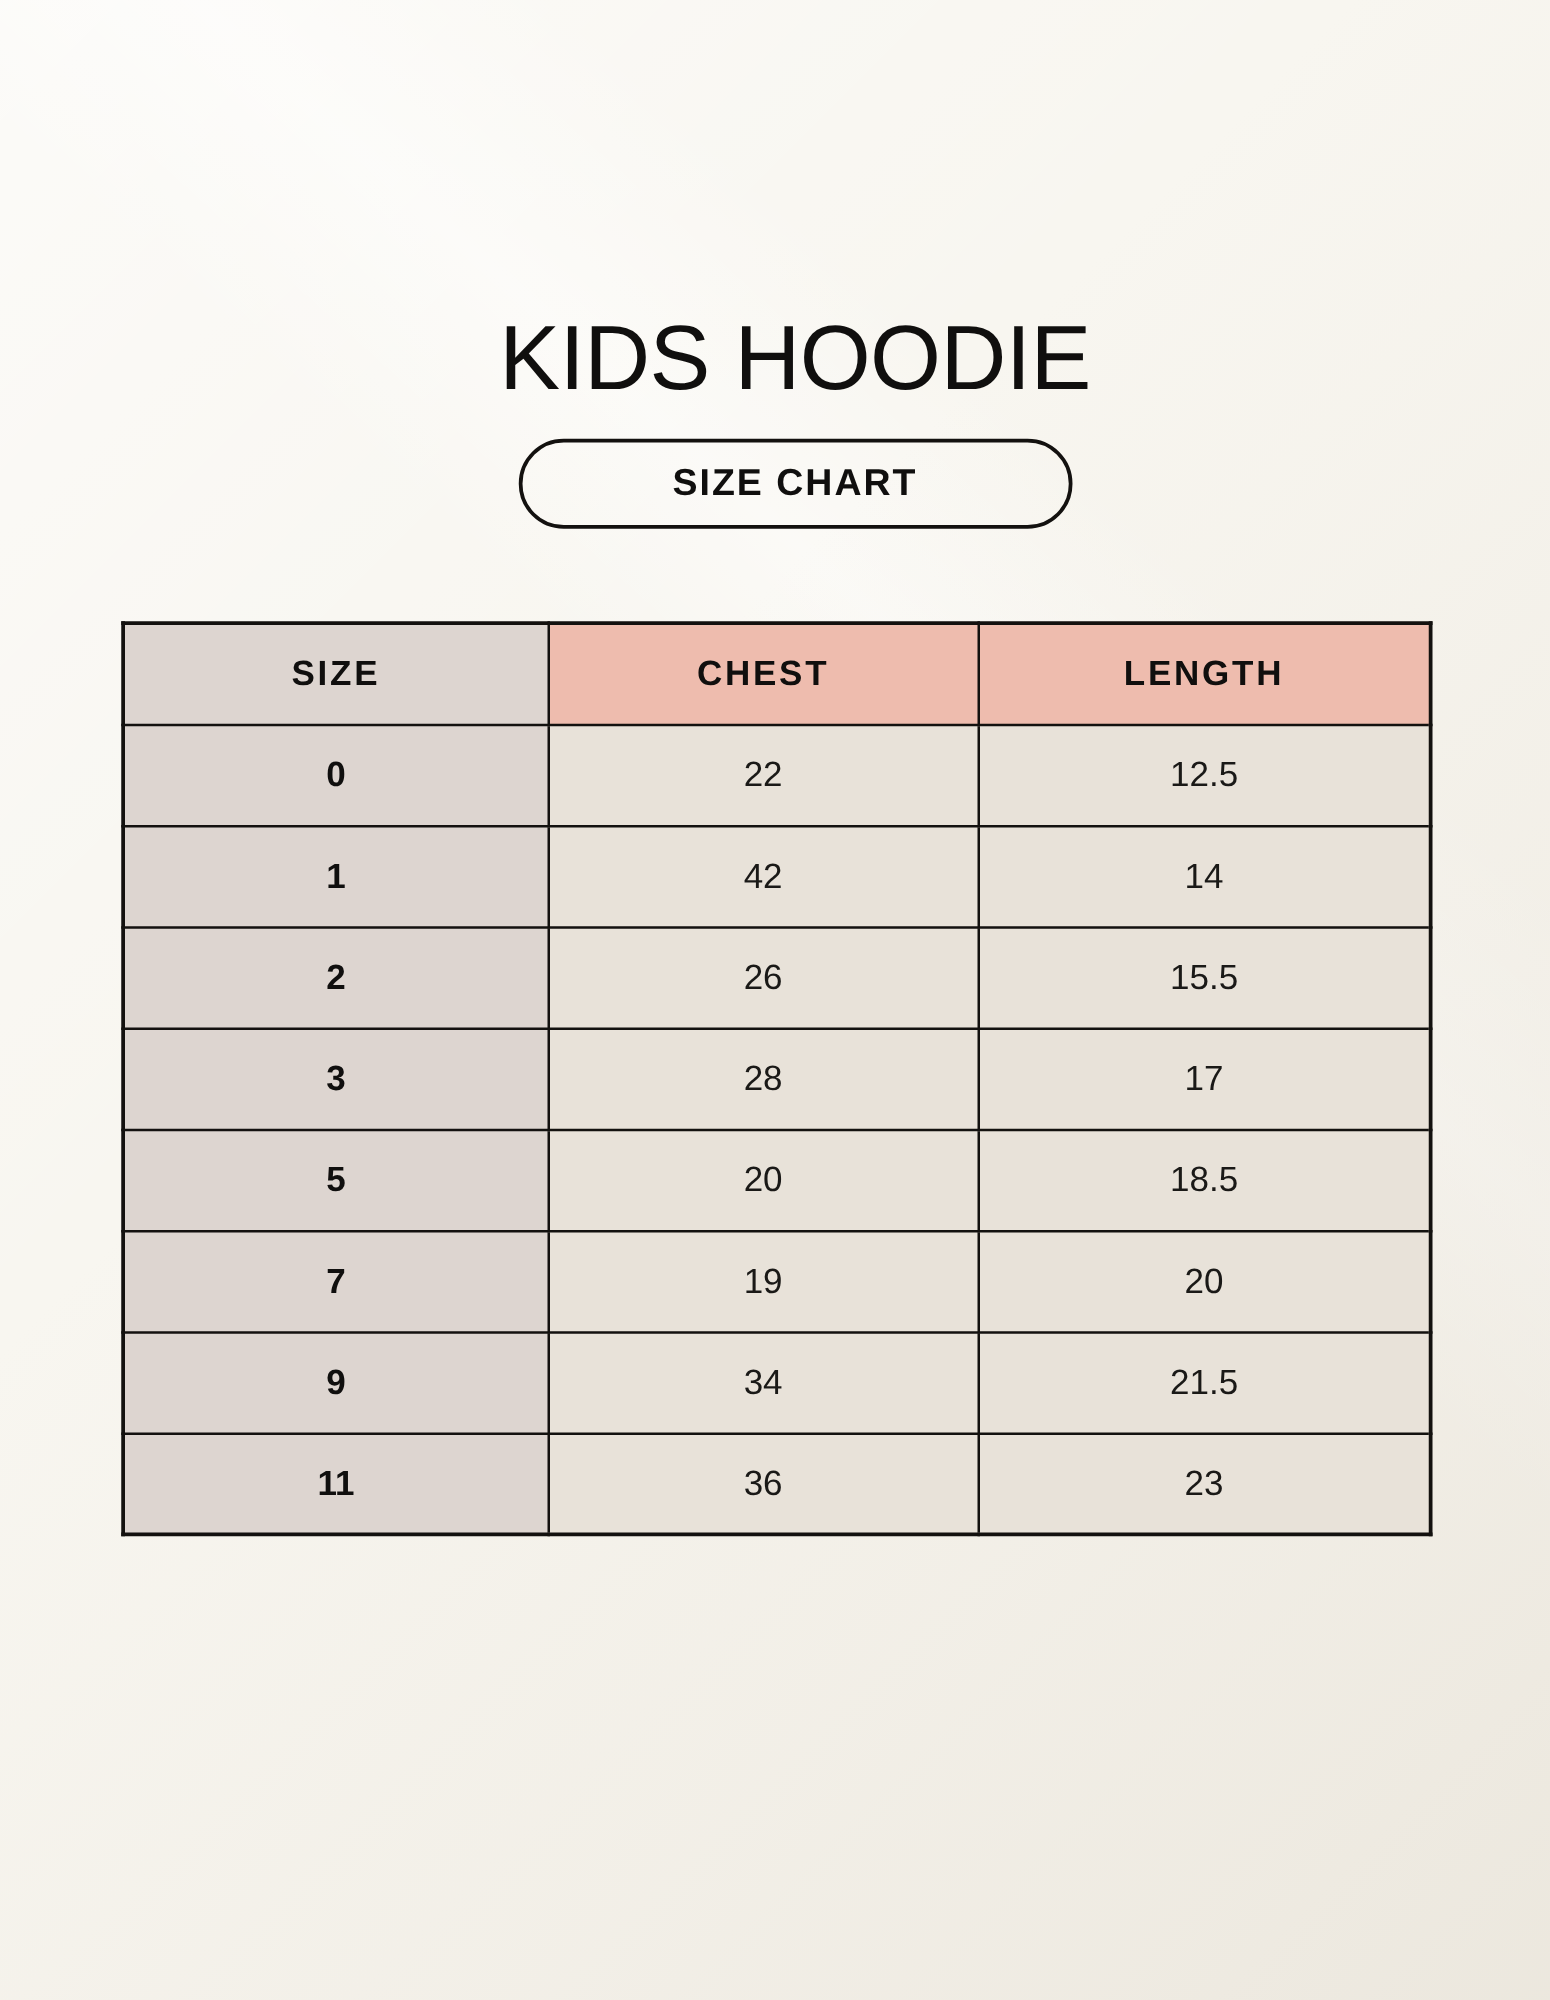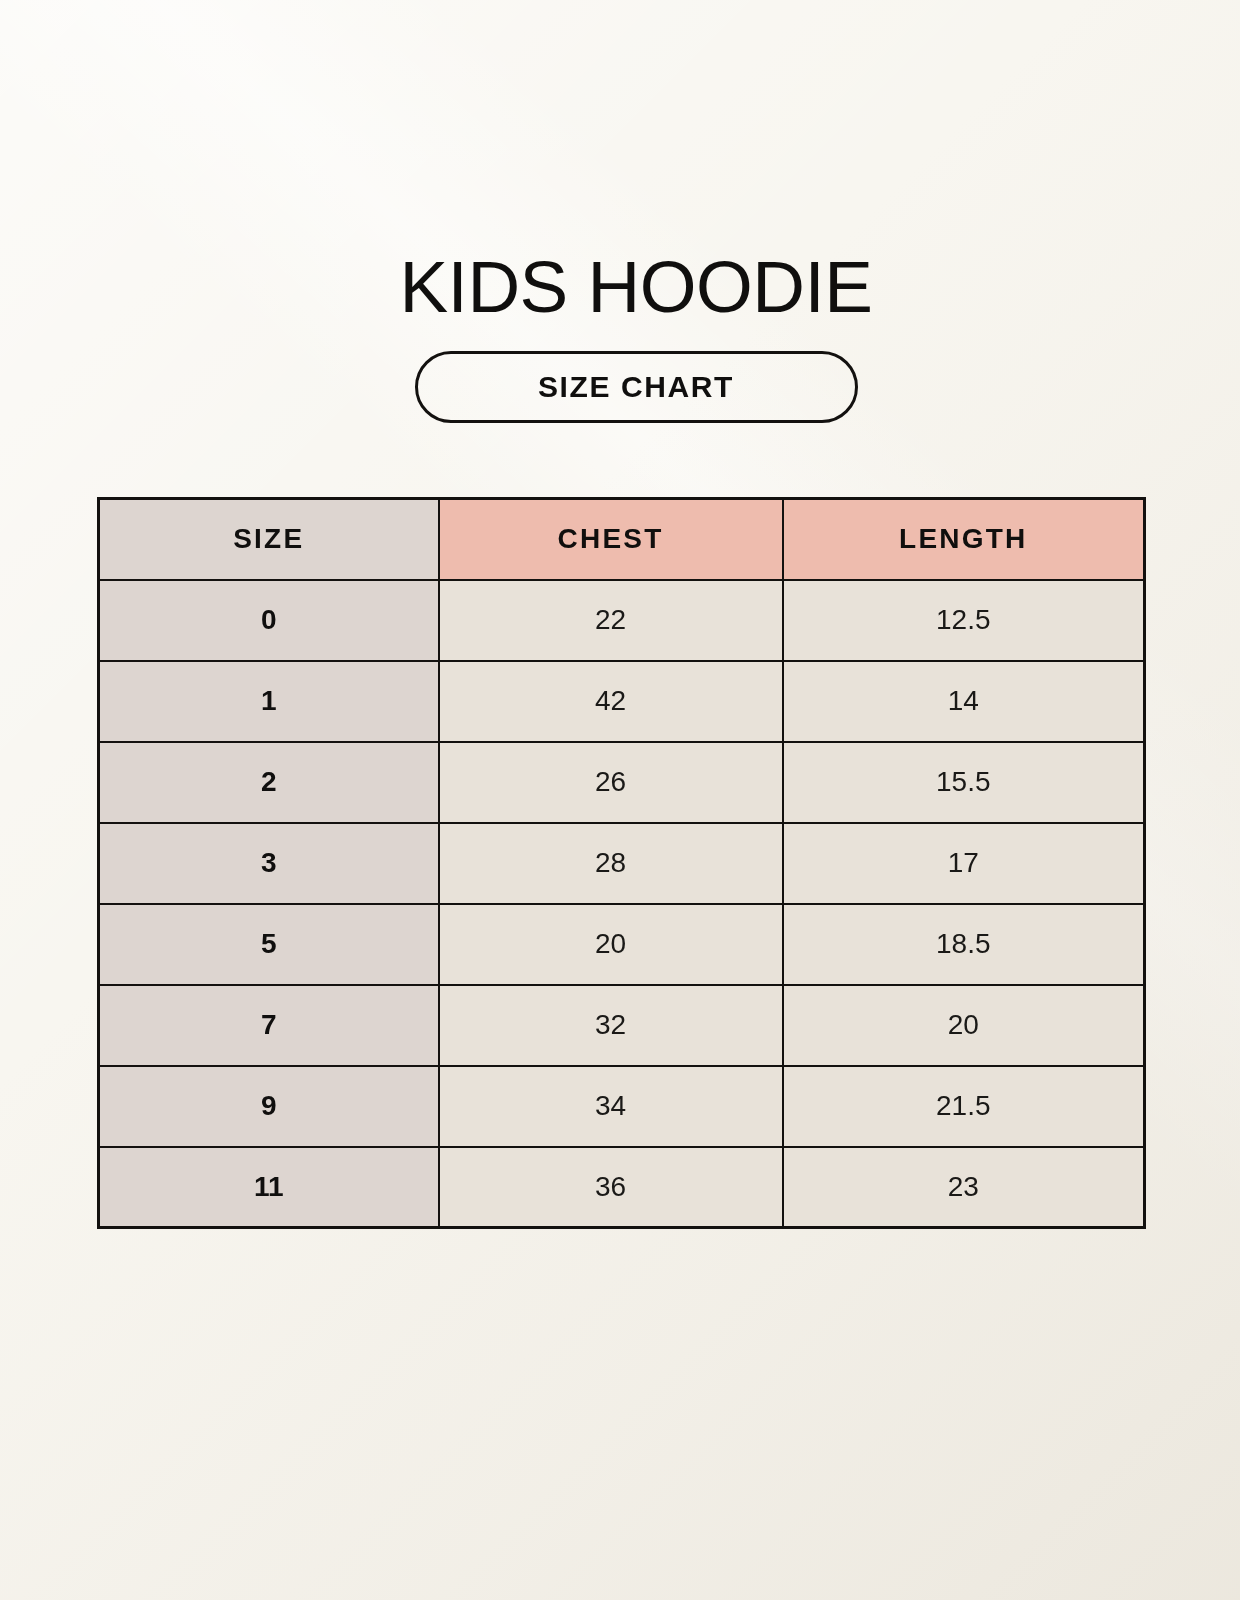--- a/index.html
+++ b/index.html
@@ -185,21 +185,21 @@
           <td class="cell-value">28</td>
           <td class="cell-value">17</td>
         </tr>
         <tr>
           <td class="cell-size">5</td>
           <td class="cell-value">20</td>
           <td class="cell-value">18.5</td>
         </tr>
         <tr>
           <td class="cell-size">7</td>
-          <td class="cell-value">32</td>
+          <td class="cell-value">19</td>
           <td class="cell-value">20</td>
         </tr>
         <tr>
           <td class="cell-size">9</td>
           <td class="cell-value">34</td>
           <td class="cell-value">21.5</td>
         </tr>
         <tr>
           <td class="cell-size">11</td>
           <td class="cell-value">36</td>

